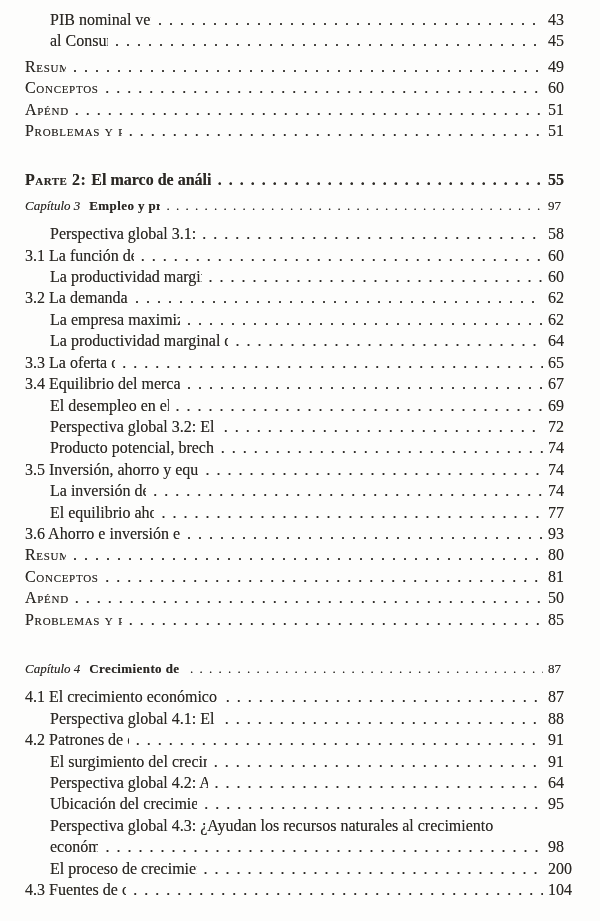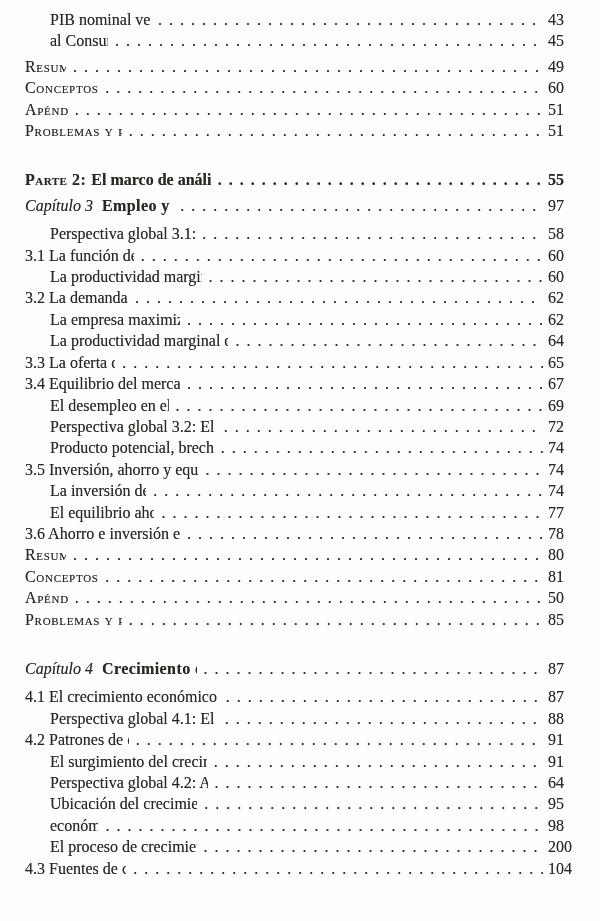--- a/index.html
+++ b/index.html
@@ -43,21 +43,21 @@
 
   
   .part { font-weight: 600; }
   .part .prefix {
     font-variant: small-caps;
     letter-spacing: 0.5px;
     margin-right: 5px;
   }
 
   
-  .chapter { font-size: 16px; }
+  .chapter { font-size: 13px; }
   .chapter .prefix {
     font-style: italic;
     font-weight: 400;
     margin-right: 9px;
   }
   .chapter .title {
     font-weight: 700;
     letter-spacing: 0.4px;
   }
 
@@ -212,21 +212,21 @@
       <div class="row indent-1 normal">
 
     <span class="title">El equilibrio ahorro-inversión</span>
     <span class="leader"></span>
     <span class="pagenum">77</span>
   </div>
       <div class="row indent-0 normal">
 
     <span class="title">3.6 Ahorro e inversión en una economía abierta</span>
     <span class="leader"></span>
-    <span class="pagenum">78</span>
+    <span class="pagenum">93</span>
   </div>
       <div class="row indent-0 smallcaps">
 
     <span class="title">Resumen</span>
     <span class="leader"></span>
     <span class="pagenum">80</span>
   </div>
       <div class="row indent-0 smallcaps">
 
     <span class="title">Conceptos clave</span>
@@ -282,20 +282,25 @@
     <span class="pagenum">64</span>
   </div>
       <div class="row indent-1 normal">
 
     <span class="title">Ubicación del crecimiento económico moderno</span>
     <span class="leader"></span>
     <span class="pagenum">95</span>
   </div>
       <div class="row indent-1 normal">
 
+    <span class="title">Perspectiva global 4.3: ¿Ayudan los recursos naturales al crecimiento</span>
+
+  </div>
+      <div class="row indent-1 normal">
+
     <span class="title">económico?</span>
     <span class="leader"></span>
     <span class="pagenum">98</span>
   </div>
       <div class="row indent-1 normal">
 
     <span class="title">El proceso de crecimiento económico moderno</span>
     <span class="leader"></span>
     <span class="pagenum">200</span>
   </div>

